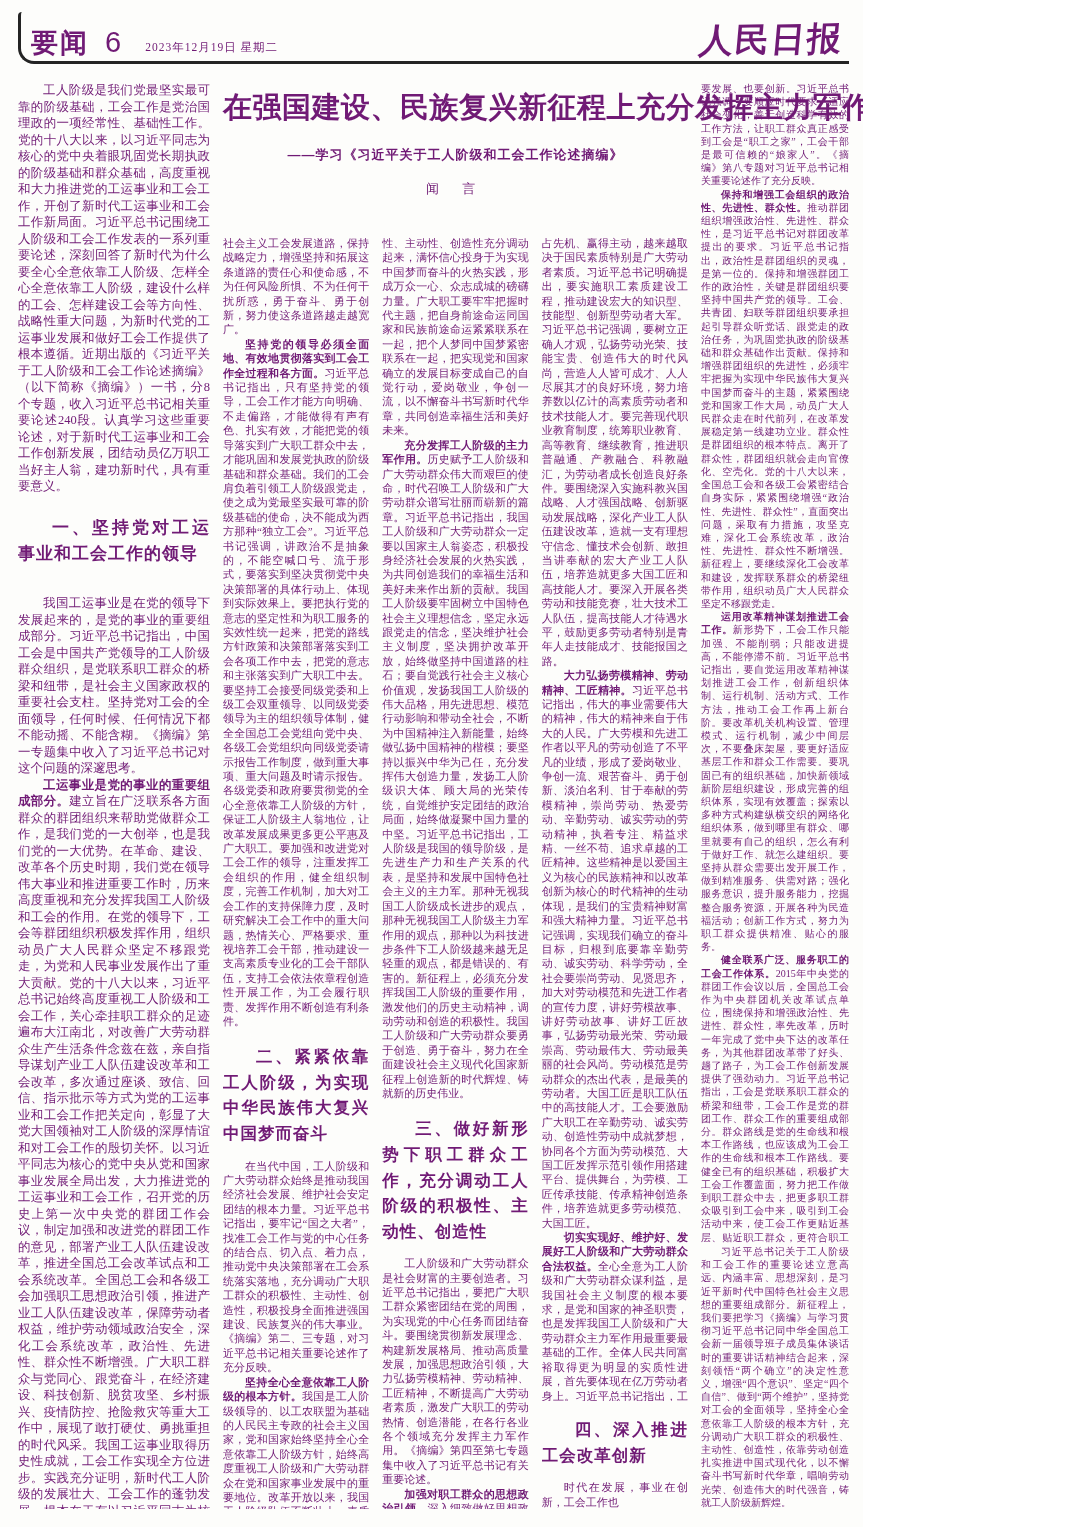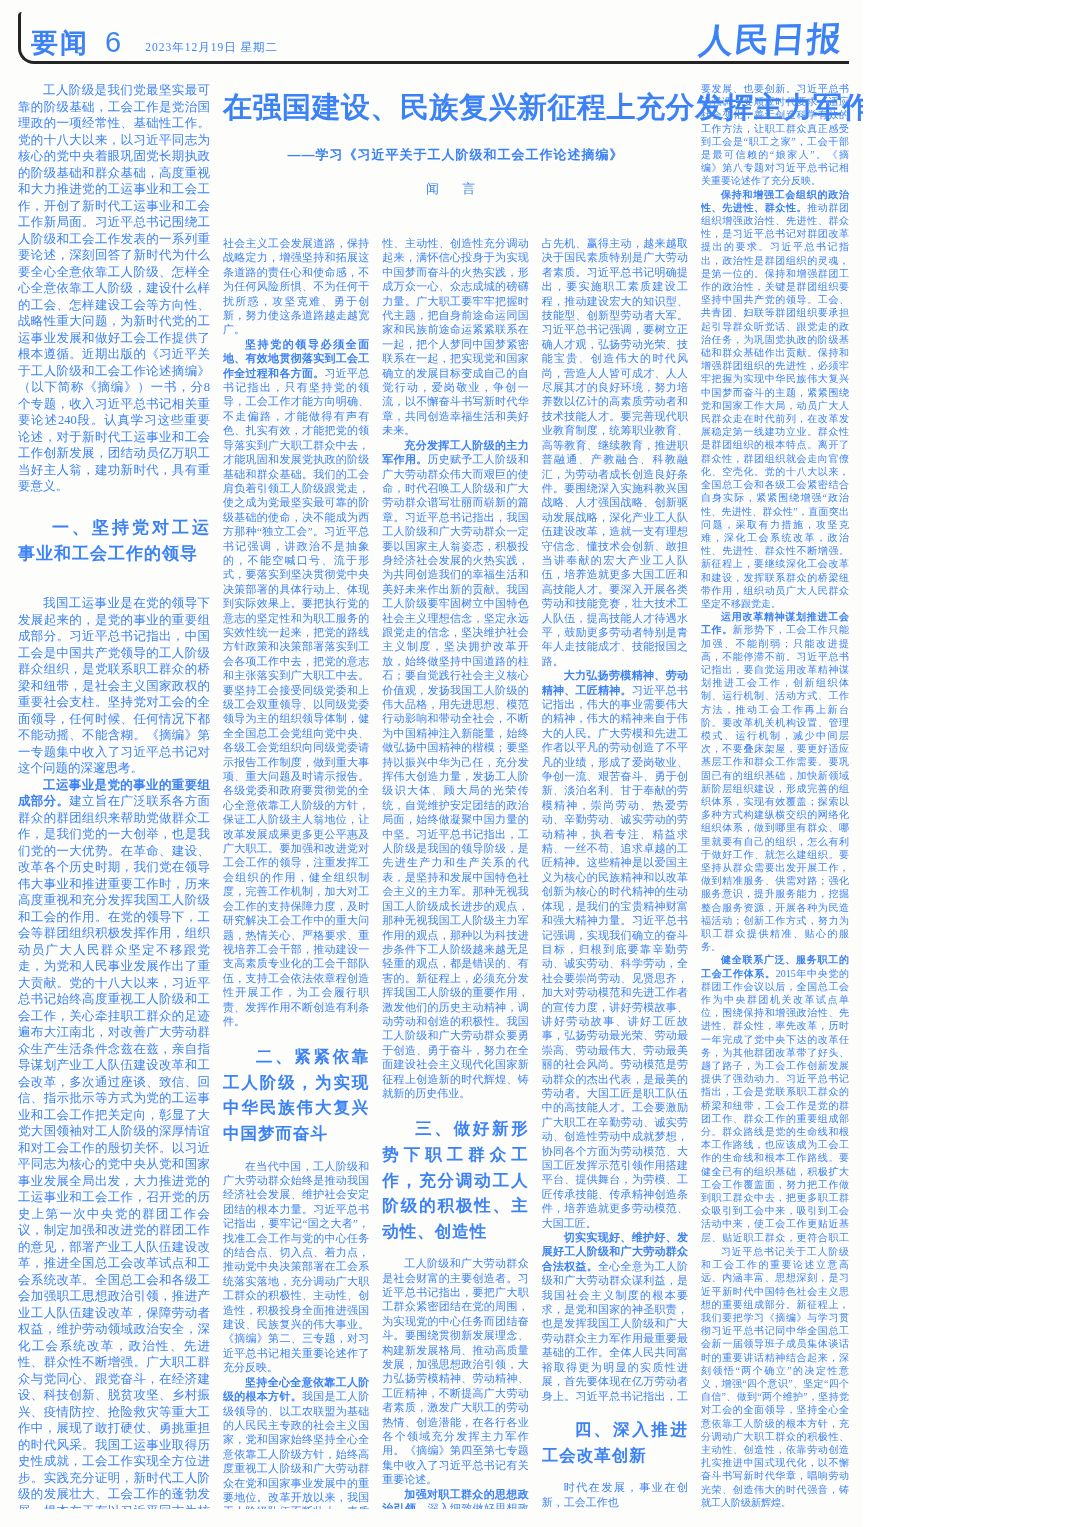--- a/index.html
+++ b/index.html
@@ -1,17 +1,17 @@
 <!DOCTYPE html>
 <html lang="zh"><head>
 <meta charset="utf-8">
 <style>
   html,body{margin:0;padding:0;background:#ffffff;}
   .page{position:relative;width:863px;height:1527px;background:#fdfdfb;overflow:hidden;
-        font-family:"Liberation Serif","DejaVu Serif",serif;color:#3b82f6;}
+        font-family:"Liberation Serif","DejaVu Serif",serif;color:#701a75;}
   
   .hdr{position:absolute;top:12px;left:18px;right:14px;height:52px;
        border-left:3px solid #242424;border-bottom:3px solid #242424;
        border-bottom-left-radius:16px;border-top-left-radius:4px;
        display:flex;align-items:flex-end;padding:0 2px 4px 10px;box-sizing:border-box;}
   .hdr-section{font-family:"Liberation Sans","DejaVu Sans",sans-serif;font-weight:bold;
        font-size:27px;letter-spacing:2px;line-height:1;}
   .hdr-page{font-family:"Liberation Sans","DejaVu Sans",sans-serif;font-size:29px;line-height:1;
        margin-left:16px;}
   .hdr-date{font-size:11.5px;margin-left:24px;letter-spacing:1px;padding-bottom:2px;}
@@ -69,21 +69,21 @@
 
     <div class="mid">
       <div class="hl">
         <h1 class="hl-title">在强国建设、民族复兴新征程上充分发挥主力军作用</h1>
         <div class="hl-sub">——学习《习近平关于工人阶级和工会工作论述摘编》</div>
         <div class="hl-byline">闻  言</div>
       </div>
       <div class="midcols">
         <div class="col">
           <div class="flow">
-              <p class="para cont">社会主义工会发展道路，保持战略定力，增强坚持和拓展这条道路的责任心和使命感，不为任何风险所惧、不为任何干扰所惑，攻坚克难、勇于创新，努力使这条道路越走越宽广。</p>
+              <p class="para cont">社会主义工会发展道路，保持战略定力，增强坚持和拓展这条道路的责任心和使命感，不为任何风险所惧、不为任何干扰所惑，勇于奋斗、勇于创新，努力使这条道路越走越宽广。</p>
               <p class="para"><strong>坚持党的领导必须全面地、有效地贯彻落实到工会工作全过程和各方面。</strong>习近平总书记指出，只有坚持党的领导，工会工作才能方向明确、不走偏路，才能做得有声有色、扎实有效，才能把党的领导落实到广大职工群众中去，才能巩固和发展党执政的阶级基础和群众基础。我们的工会肩负着引领工人阶级跟党走，使之成为党最坚实最可靠的阶级基础的使命，决不能成为西方那种“独立工会”。习近平总书记强调，讲政治不是抽象的，不能空喊口号、流于形式，要落实到坚决贯彻党中央决策部署的具体行动上、体现到实际效果上。要把执行党的意志的坚定性和为职工服务的实效性统一起来，把党的路线方针政策和决策部署落实到工会各项工作中去，把党的意志和主张落实到广大职工中去。要坚持工会接受同级党委和上级工会双重领导、以同级党委领导为主的组织领导体制，健全全国总工会党组向党中央、各级工会党组织向同级党委请示报告工作制度，做到重大事项、重大问题及时请示报告。各级党委和政府要贯彻党的全心全意依靠工人阶级的方针，保证工人阶级主人翁地位，让改革发展成果更多更公平惠及广大职工。要加强和改进党对工会工作的领导，注重发挥工会组织的作用，健全组织制度，完善工作机制，加大对工会工作的支持保障力度，及时研究解决工会工作中的重大问题，热情关心、严格要求、重视培养工会干部，推动建设一支高素质专业化的工会干部队伍，支持工会依法依章程创造性开展工作，为工会履行职责、发挥作用不断创造有利条件。</p>
               <h2 class="sec-h">二、紧紧依靠工人阶级，为实现中华民族伟大复兴中国梦而奋斗</h2>
               <p class="para">在当代中国，工人阶级和广大劳动群众始终是推动我国经济社会发展、维护社会安定团结的根本力量。习近平总书记指出，要牢记“国之大者”，找准工会工作与党的中心任务的结合点、切入点、着力点，推动党中央决策部署在工会系统落实落地，充分调动广大职工群众的积极性、主动性、创造性，积极投身全面推进强国建设、民族复兴的伟大事业。《摘编》第二、三专题，对习近平总书记相关重要论述作了充分反映。</p>
               <p class="para"><strong>坚持全心全意依靠工人阶级的根本方针。</strong>我国是工人阶级领导的、以工农联盟为基础的人民民主专政的社会主义国家，党和国家始终坚持全心全意依靠工人阶级方针，始终高度重视工人阶级和广大劳动群众在党和国家事业发展中的重要地位。改革开放以来，我国工人阶级队伍不断壮大，素质全面提高，结构更加优化，面貌焕然一新，先进性不断增强。习近平总书记指出，坚持全心全意依靠工人阶级，充分发挥工人阶级主力军作用，把广大职工群众紧紧团结在党和政府周围，这是我们党的一个突出政治优势，也是中国特色社会主义的一个鲜明特点。不论时代怎样变迁，不论社会怎样变化，我们党全心全意依靠工人阶级的根本方针都不能忘记、不能淡化，我国工人阶级地位和作用都不容动摇、不容忽视。习近平总书记强调，全心全意依靠工人阶级不能只当口号喊、标签贴，而要贯彻到党和国家政策制定、工作推进全过程，落实到企业生产经营各方面。全心全意依靠工人阶级，要解决认识问题，更要解决实践问题。各级党委和政府要把全心全意依靠工人阶级的根本方针贯彻到经济、政治、文化、社会、生态文明建设以及党的建设各方面。要不断营造环境、搭建平台、畅通渠道、创新方式，为广大职工成长成才、就业创业、报效国家、服务社会创造更多机会，为广大职工参与企事业单位民主管理、参与国家治理和社会治理打开更广阔的通道。</p>
               <p class="para"><strong>牢牢把握为实现中华民族伟大复兴中国梦而奋斗的时代主题。</strong>实现中华民族伟大复兴的中国梦，根本上要靠包括工人阶级在内的全体人民的劳动、创造、奉献。习近平总书记鲜明提出，我国工人运动的时代主题，是为实现中华民族伟大复兴的中国梦而奋斗。工会要牢牢抓住这个主题，把推动科学发展、实现稳中求进作为发挥作用的主战场，把做好新形势下职工群众工作、调动职工群众积极性和创造性作为中心任务，把巩固党执政的阶级基础和群众基础作为政治责任，竭诚为职工群众服务，切实维护职工群众权益，不断激发工会组织的生机活力。习近平总书记强调，要把广大职工群众积极</p>
             </div>
           <div class="pinned"></div>
         </div>
         <div class="col">
           <div class="flow">

